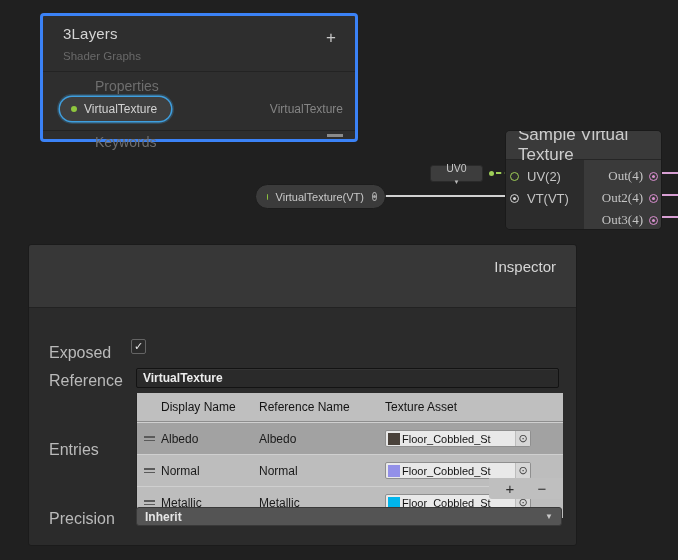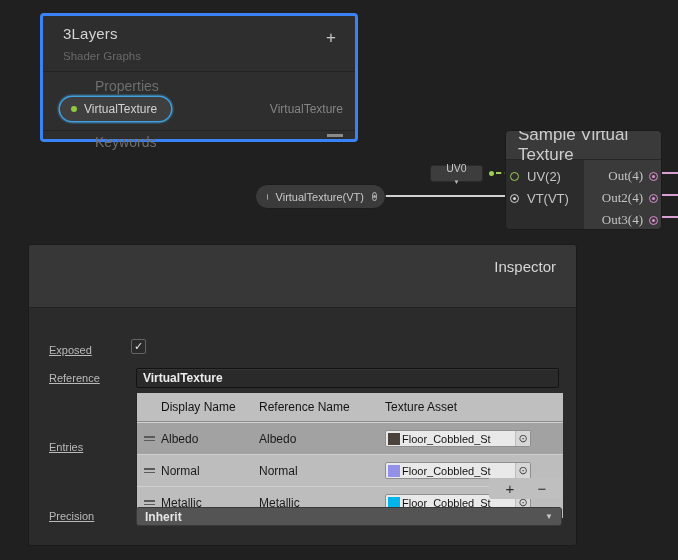--- a/index.html
+++ b/index.html
@@ -97,21 +97,21 @@
   .port-gray::after { content:""; width:3px; height:3px; border-radius:50%; background:#a8a8a8; }
 
   
   .inspector {
     left:28px; top:244px; width:549px; height:302px;
     background:#2b2b2b; border:1px solid #1b1b1b; border-radius:3px;
   }
   .insp-header { height:63px; background:#373737; border-bottom:1px solid #222; padding:13px 20px 0 20px; border-radius:3px 3px 0 0;text-align:right; }
   .insp-title { font-size:15px; color:#d6d6d6; }
   .insp-subtitle { font-size:11.5px; color:#6a6a6a; margin-top:9px; }
-  .field-label { position:absolute; font-size:11px; color:#bababa;text-decoration:underline; }
+  .field-label { position:absolute; font-size:16px; color:#bababa; }
 
   .checkbox {
     position:absolute; left:102px; top:94px; width:15px; height:15px;
     background:#2a2a2a; border:1px solid #646464; border-radius:2px;
     display:flex; align-items:center; justify-content:center;
     font-size:11px; color:#e8e8e8; cursor:pointer;
   }
   .text-input {
     position:absolute; left:107px; top:123px; width:423px; height:20px;
     background:#2a2a2a; border:1px solid #131313; border-radius:2px;

